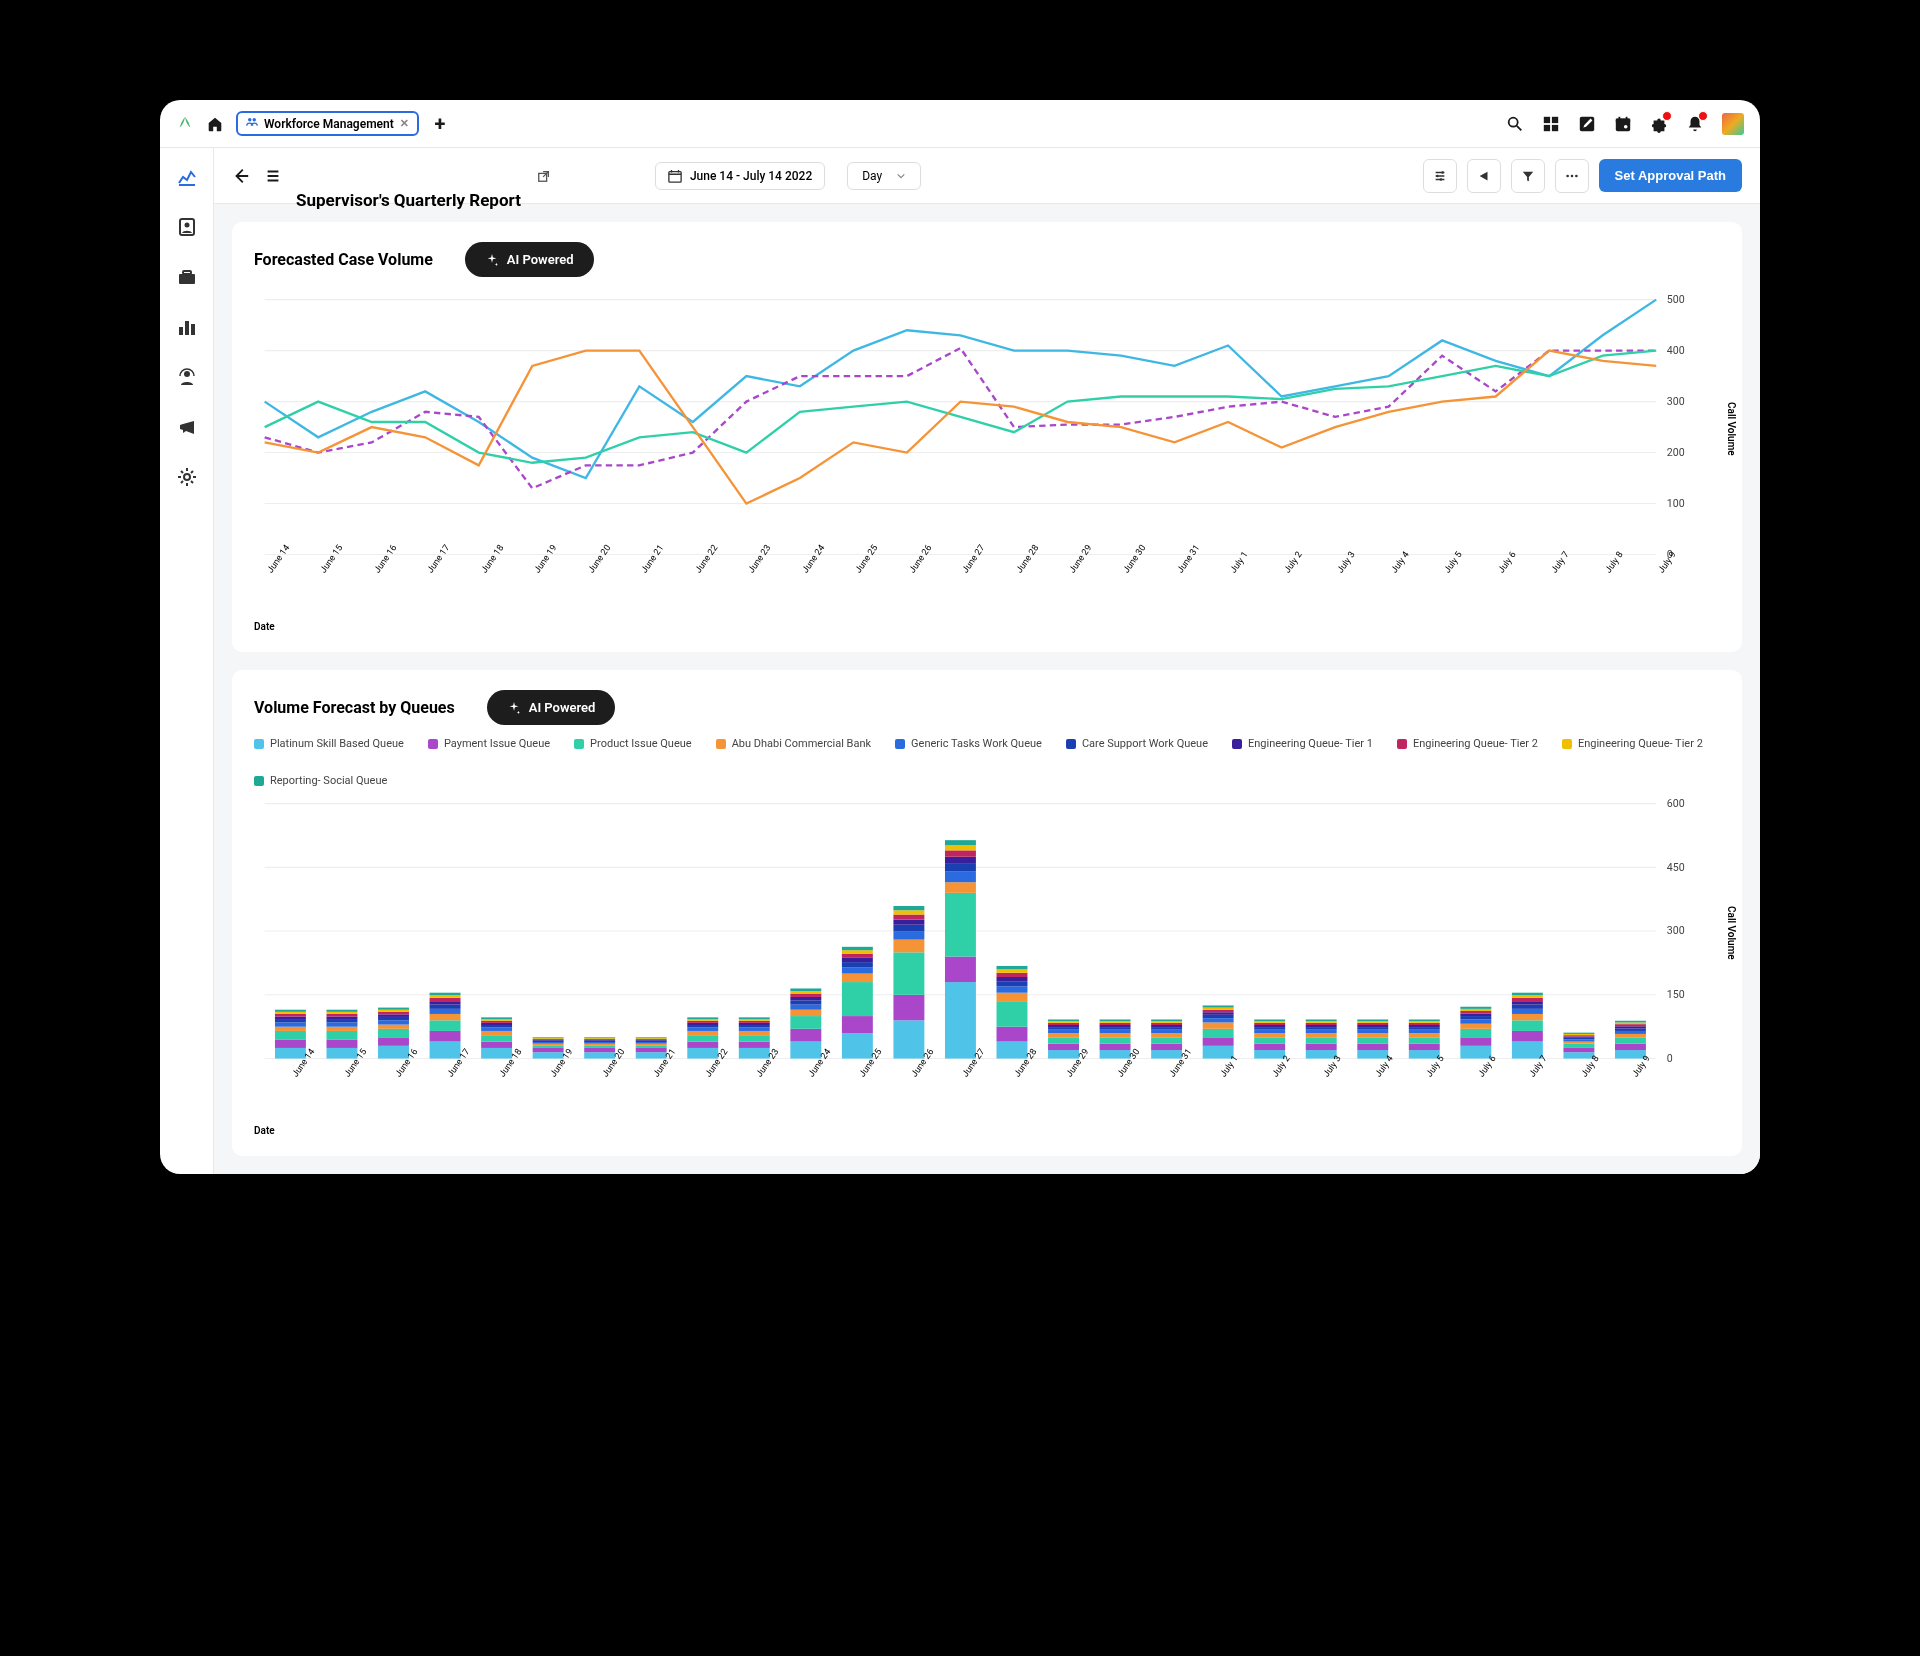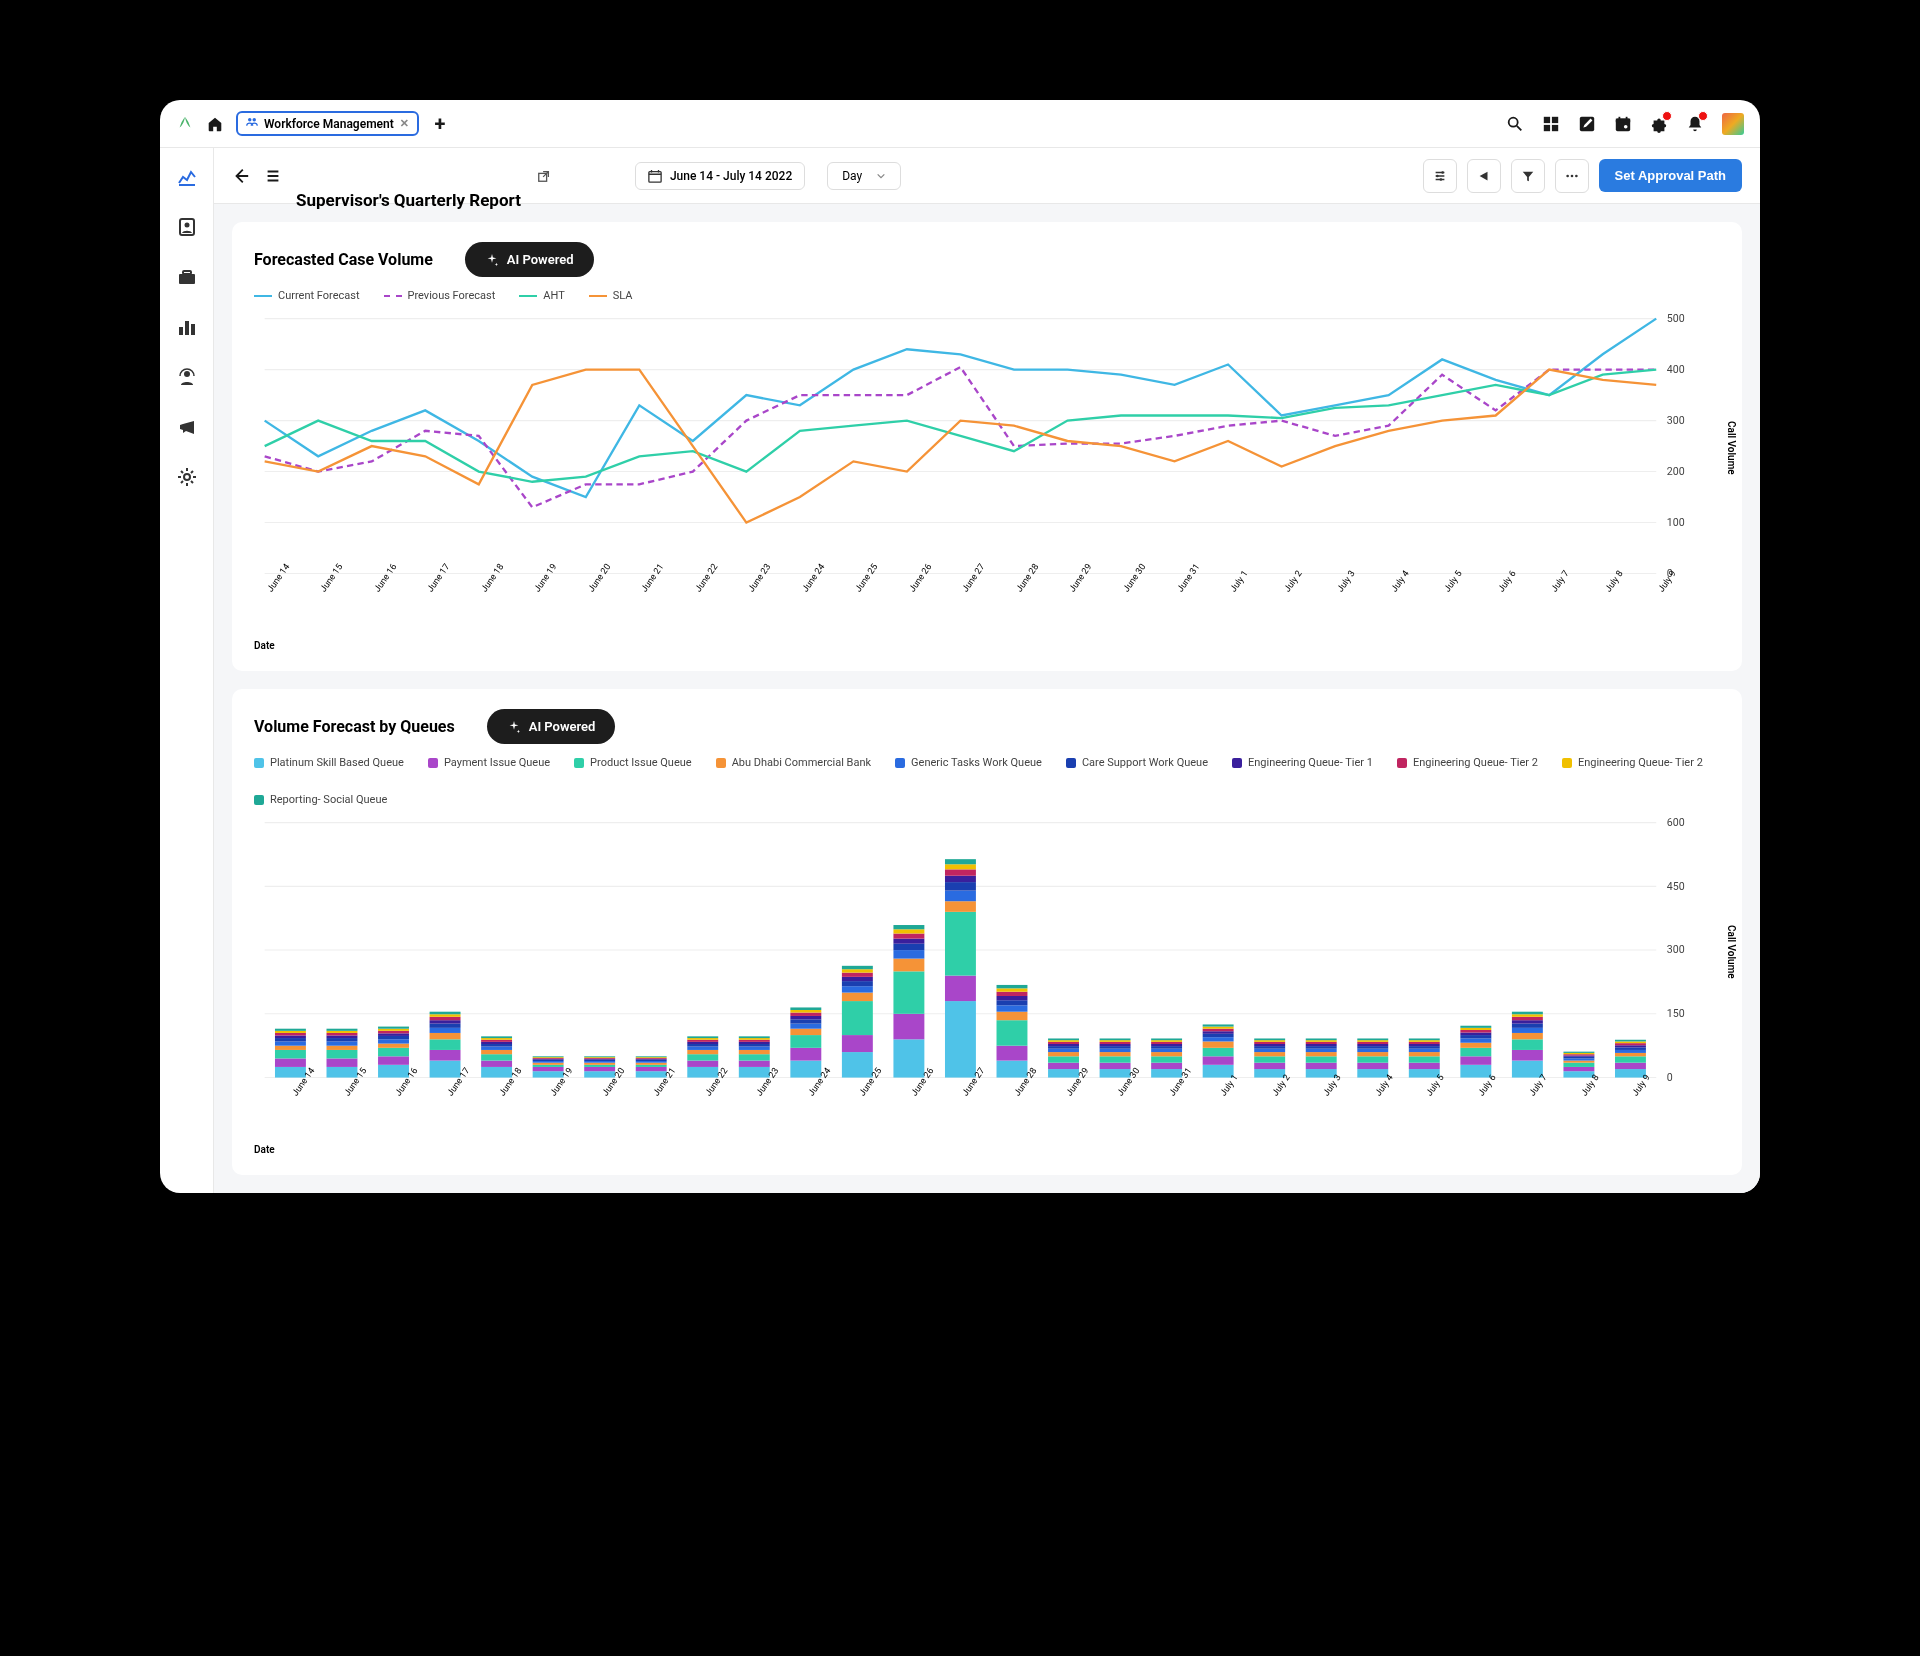--- a/index.html
+++ b/index.html
@@ -16,21 +16,21 @@
 .notif { position: relative; }
 .notif-dot { position: absolute; top: -4px; right: -4px; width: 10px; height: 10px; background: #e11; border-radius: 50%; border: 1.5px solid #fff; }
 .avatar { width: 22px; height: 22px; border-radius: 3px; background: linear-gradient(135deg,#e64,#ea2,#3c9); }
 .body-row { display: flex; }
 .sidebar { width: 54px; border-right: 1px solid #e8e8e8; padding: 18px 0; display: flex; flex-direction: column; align-items: center; gap: 28px; }
 .side-item { width: 22px; height: 22px; display: flex; align-items: center; justify-content: center; color: #333; cursor: pointer; }
 .side-item.active { color: #2a6be0; }
 .main { flex: 1; background: #f5f6f8; }
 .pagehead { height: 56px; background: #fff; border-bottom: 1px solid #e8e8e8; display: flex; align-items: center; padding: 0 18px; gap: 14px; }
 .ph-title { font-size: 17px; font-weight: 700; margin-top: 48px; }
-.date-pill { display: flex; align-items: center; gap: 8px; border: 1px solid #ddd; border-radius: 6px; padding: 6px 12px; font-size: 12px; font-weight: 500; margin-left: 68px; }
+.date-pill { display: flex; align-items: center; gap: 8px; border: 1px solid #ddd; border-radius: 6px; padding: 6px 12px; font-size: 12px; font-weight: 500; margin-left: 88px; }
 .day-select { display: flex; align-items: center; gap: 14px; border: 1px solid #ddd; border-radius: 6px; padding: 6px 14px; font-size: 12px; margin-left: 8px; }
 .ph-actions { margin-left: auto; display: flex; gap: 10px; align-items: center; }
 .sq-btn { width: 34px; height: 34px; border: 1px solid #ddd; border-radius: 6px; display: flex; align-items: center; justify-content: center; cursor: pointer; background: #fff; }
 .primary-btn { background: #2a7be0; color: #fff; border: none; border-radius: 6px; padding: 9px 16px; font-size: 13px; font-weight: 600; cursor: pointer; }
 .card { margin: 18px; background: #fff; border-radius: 10px; padding: 20px 22px; }
 .card-head { display: flex; align-items: center; gap: 32px; margin-bottom: 12px; }
 .card-title { font-size: 16px; font-weight: 700; }
 .ai-pill { background: #1d1d1d; color: #fff; border-radius: 26px; padding: 10px 20px; font-size: 13px; font-weight: 600; display: flex; align-items: center; gap: 8px; }
 .legend { display: flex; gap: 24px; font-size: 11px; color: #444; margin: 10px 0 6px; flex-wrap: wrap; }
 .legend-item { display: flex; align-items: center; gap: 6px; }
@@ -233,38 +233,20 @@
 
       <div class="card">
         <div class="card-head">
           <span class="card-title">Forecasted Case Volume</span>
           <div class="ai-pill">
             <svg viewBox="0 0 16 16" width="14" height="14">
                 <path d="M8 1l1 4 4 1-4 1-1 4-1-4-4-1 4-1zM13 11l.5 1.5L15 13l-1.5.5L13 15l-.5-1.5L11 13l1.5-.5z" fill="#fff"></path>
               </svg>
             <span>AI Powered</span>
           </div>
-        </div>
-        <div class="legend">
-          <div class="legend-item">
-              <span class="swatch-line" style="background:#3fb7e4"></span>
-              <span>Current Forecast</span>
-            </div>
-          <div class="legend-item">
-              <span class="swatch-dash" style="border-color:#a946c9"></span>
-              <span>Previous Forecast</span>
-            </div>
-          <div class="legend-item">
-              <span class="swatch-line" style="background:#2fcfa8"></span>
-              <span>AHT</span>
-            </div>
-          <div class="legend-item">
-              <span class="swatch-line" style="background:#f59337"></span>
-              <span>SLA</span>
-            </div>
         </div>
         <div class="chart-wrap">
           <svg class="plot" id="line-plot" viewBox="0 0 1380 260">
               <line x1="10" y1="250" x2="1320" y2="250" stroke="#eee" stroke-width="1"></line>
               <text x="1330" y="253" font-size="10" fill="#444">0</text>
               <line x1="10" y1="202" x2="1320" y2="202" stroke="#eee" stroke-width="1"></line>
               <text x="1330" y="205" font-size="10" fill="#444">100</text>
               <line x1="10" y1="154" x2="1320" y2="154" stroke="#eee" stroke-width="1"></line>
               <text x="1330" y="157" font-size="10" fill="#444">200</text>
               <line x1="10" y1="106" x2="1320" y2="106" stroke="#eee" stroke-width="1"></line>

